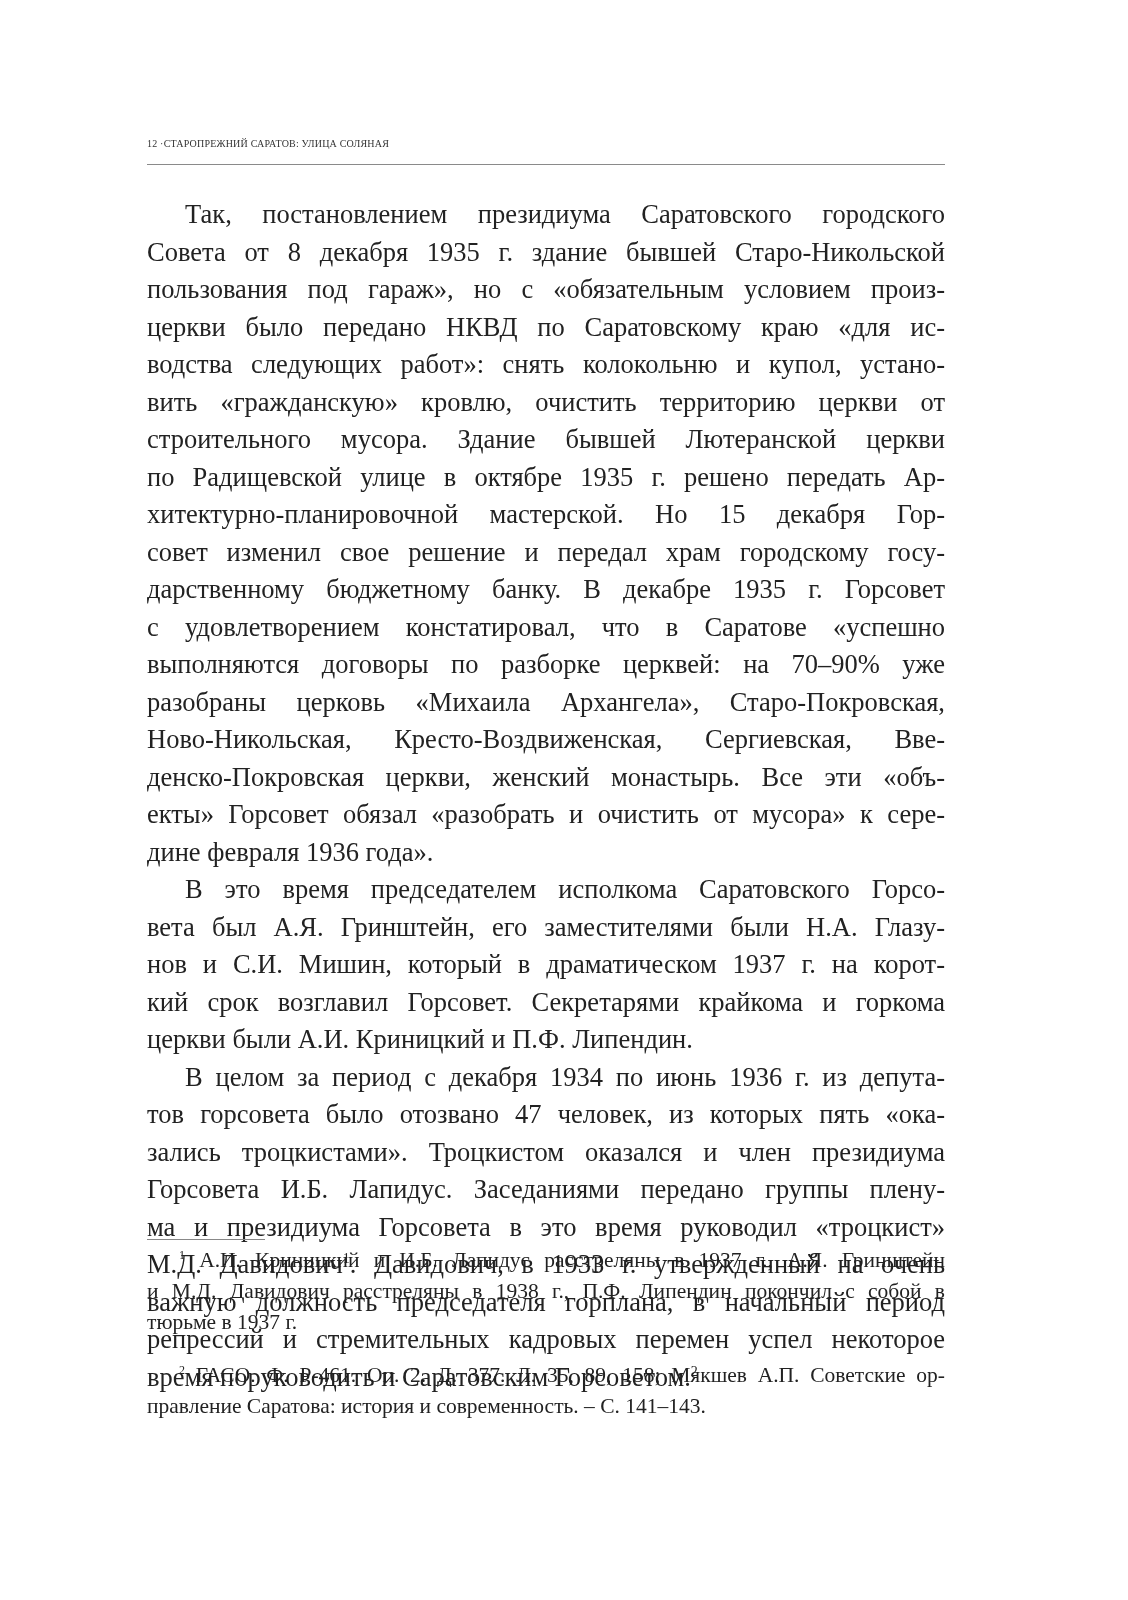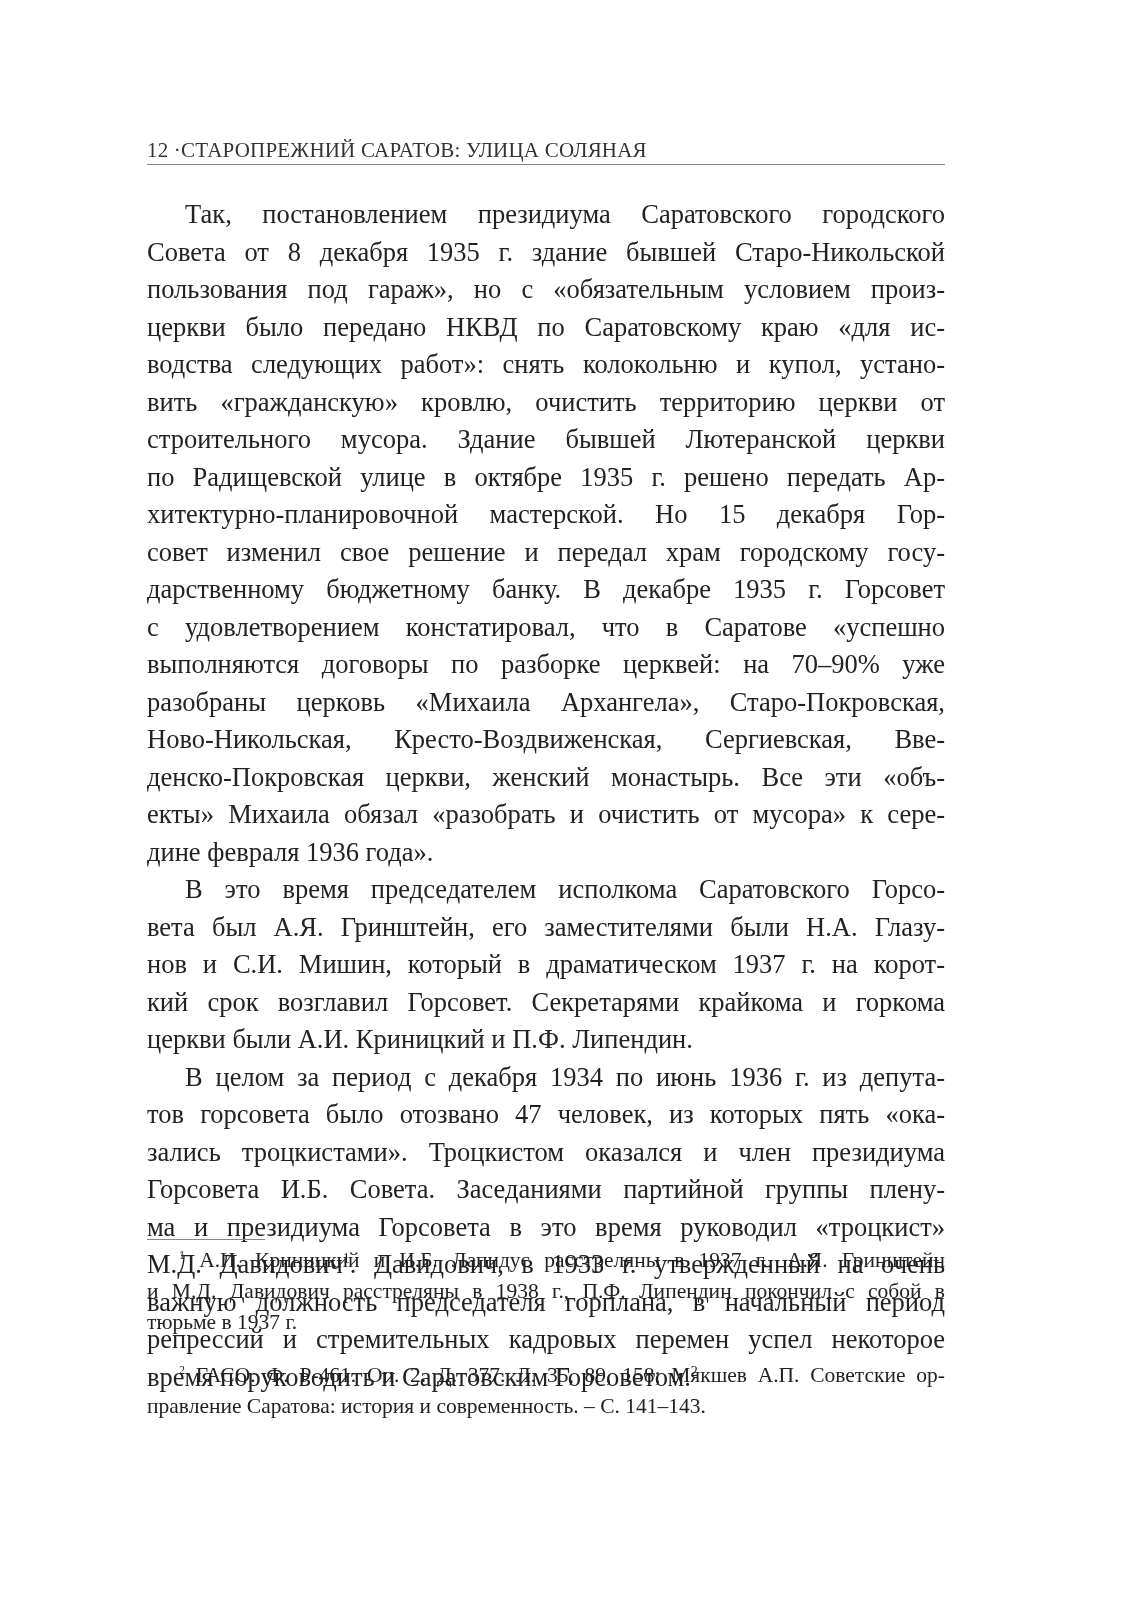--- a/index.html
+++ b/index.html
@@ -1,18 +1,18 @@
 <!DOCTYPE html>
 <html><head>
 <meta charset="utf-8">
 <style>
   html, body { margin: 0; padding: 0; background: #ffffff; }
   body { width: 1128px; height: 1600px; position: relative; overflow: hidden;
          font-family: "Liberation Serif", "DejaVu Serif", serif; color: #222; }
-  .running-head { position: absolute; left: 147px; top: 138px; font-size: 21px;
+  .running-head { position: absolute; left: 147px; top: 138px; font-size: 10px;
                   letter-spacing: 0.2px; color: #333; }
   .head-rule { position: absolute; left: 147px; top: 164px; width: 798px; height: 1px; background: #8a8a8a; }
   .body-text { position: absolute; left: 147px; top: 196px; width: 798px; }
   .line { display: block; height: 37.5px; line-height: 37.5px; font-size: 26.5px;
           text-align: justify; text-align-last: justify; white-space: nowrap; }
   .line.last { text-align-last: left; }
   .line.indent { padding-left: 38px; }
   sup { font-size: 14px; vertical-align: 10px; line-height: 0; }
   .fn-rule { position: absolute; left: 147px; top: 1239px; width: 118px; height: 1px; background: #888; }
   .footnote { position: absolute; left: 147px; width: 798px; }
@@ -42,37 +42,37 @@
     <span class="line">строительного мусора. Здание бывшей Лютеранской церкви</span>
     <span class="line">по Радищевской улице в октябре 1935 г. решено передать Ар-</span>
     <span class="line">хитектурно-планировочной мастерской. Но 15 декабря Гор-</span>
     <span class="line">совет изменил свое решение и передал храм городскому госу-</span>
     <span class="line">дарственному бюджетному банку. В декабре 1935 г. Горсовет</span>
     <span class="line">с удовлетворением констатировал, что в Саратове «успешно</span>
     <span class="line">выполняются договоры по разборке церквей: на 70–90% уже</span>
     <span class="line">разобраны церковь «Михаила Архангела», Старо-Покровская,</span>
     <span class="line">Ново-Никольская, Кресто-Воздвиженская, Сергиевская, Вве-</span>
     <span class="line">денско-Покровская церкви, женский монастырь. Все эти «объ-</span>
-    <span class="line">екты» Михаила обязал «разобрать и очистить от мусора» к сере-</span>
+    <span class="line">екты» Горсовет обязал «разобрать и очистить от мусора» к сере-</span>
     <span class="line last">дине февраля 1936 года».</span>
   </div>
 
   <div>
     <span class="line indent">В это время председателем исполкома Саратовского Горсо-</span>
     <span class="line">вета был А.Я. Гринштейн, его заместителями были Н.А. Глазу-</span>
     <span class="line">нов и С.И. Мишин, который в драматическом 1937 г. на корот-</span>
     <span class="line">кий срок возглавил Горсовет. Секретарями крайкома и горкома</span>
     <span class="line last">церкви были А.И. Криницкий и П.Ф. Липендин.</span>
   </div>
 
   <div>
     <span class="line indent">В целом за период с декабря 1934 по июнь 1936 г. из депута-</span>
     <span class="line">тов горсовета было отозвано 47 человек, из которых пять «ока-</span>
     <span class="line">зались троцкистами». Троцкистом оказался и член президиума</span>
-    <span class="line">Горсовета И.Б. Совета. Заседаниями партийной группы плену-</span>
+    <span class="line">Горсовета И.Б. Лапидус. Заседаниями передано группы плену-</span>
     <span class="line">ма и президиума Горсовета в это время руководил «троцкист»</span>
     <span class="line"><span>М.Д. Давидович</span><sup>1</sup><span>. Давидович, в 1933 г. утвержденный на очень</span></span>
     <span class="line">важную должность председателя горплана, в начальный период</span>
     <span class="line">репрессий и стремительных кадровых перемен успел некоторое</span>
     <span class="line last"><span>время поруководить и Саратовским Горсоветом.</span><sup>2</sup></span>
   </div>
 </div>
 
 <div class="fn-rule"></div>
 

